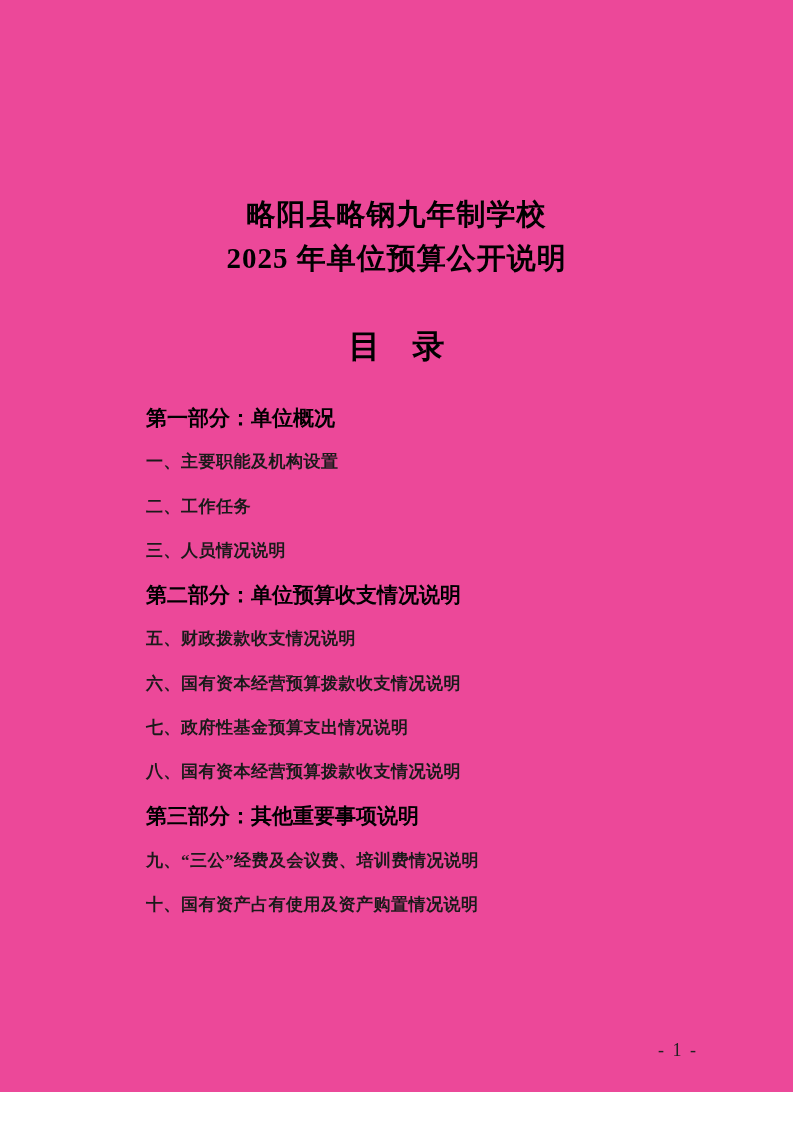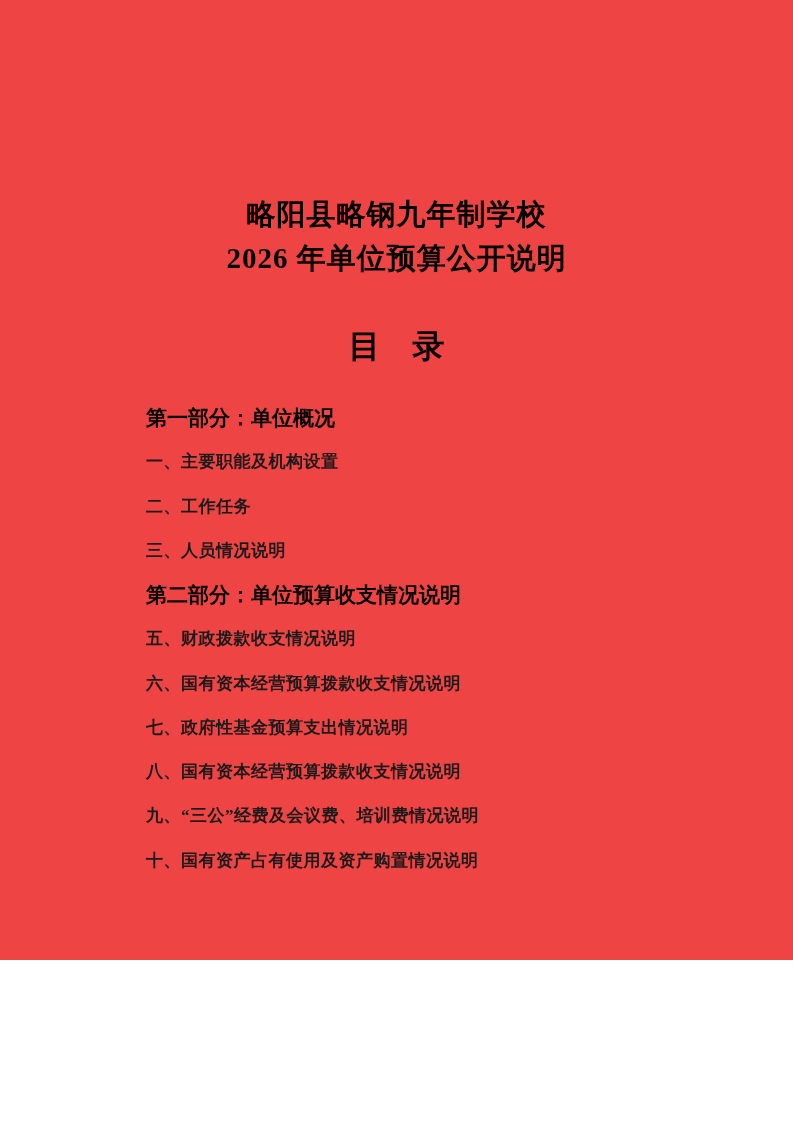--- a/index.html
+++ b/index.html
@@ -3,22 +3,22 @@
 <meta charset="utf-8">
 <style>
   html, body {
     margin: 0;
     padding: 0;
     background: #ffffff;
   }
   .page {
     position: relative;
     width: 793px;
-    height: 960px;
-    background: #ef4444;
+    height: 1092px;
+    background: #ec4899;
     overflow: hidden;
     font-family: "Liberation Serif", "DejaVu Serif", serif;
     color: #000000;
   }
   .doc-title {
     position: absolute;
     top: 192px;
     left: 0;
     width: 100%;
     text-align: center;
@@ -74,34 +74,35 @@
     letter-spacing: 2px;
   }
 </style>
 </head>
 <body>
 
 <div class="page">
 
   <div class="doc-title">
     <div>略阳县略钢九年制学校</div>
-    <div>2026 年单位预算公开说明</div>
+    <div>2025 年单位预算公开说明</div>
   </div>
 
   <div class="toc-heading">目　录</div>
 
   <div class="toc-list">
     <div class="toc-line section">第一部分：单位概况</div>
     <div class="toc-line">一、主要职能及机构设置</div>
     <div class="toc-line">二、工作任务</div>
     <div class="toc-line">三、人员情况说明</div>
     <div class="toc-line section">第二部分：单位预算收支情况说明</div>
     <div class="toc-line">五、财政拨款收支情况说明</div>
     <div class="toc-line">六、国有资本经营预算拨款收支情况说明</div>
     <div class="toc-line">七、政府性基金预算支出情况说明</div>
     <div class="toc-line">八、国有资本经营预算拨款收支情况说明</div>
+    <div class="toc-line section">第三部分：其他重要事项说明</div>
     <div class="toc-line">九、“三公”经费及会议费、培训费情况说明</div>
     <div class="toc-line">十、国有资产占有使用及资产购置情况说明</div>
   </div>
 
   <div class="page-number">- 1 -</div>
 
 </div>
 
 </body></html>

